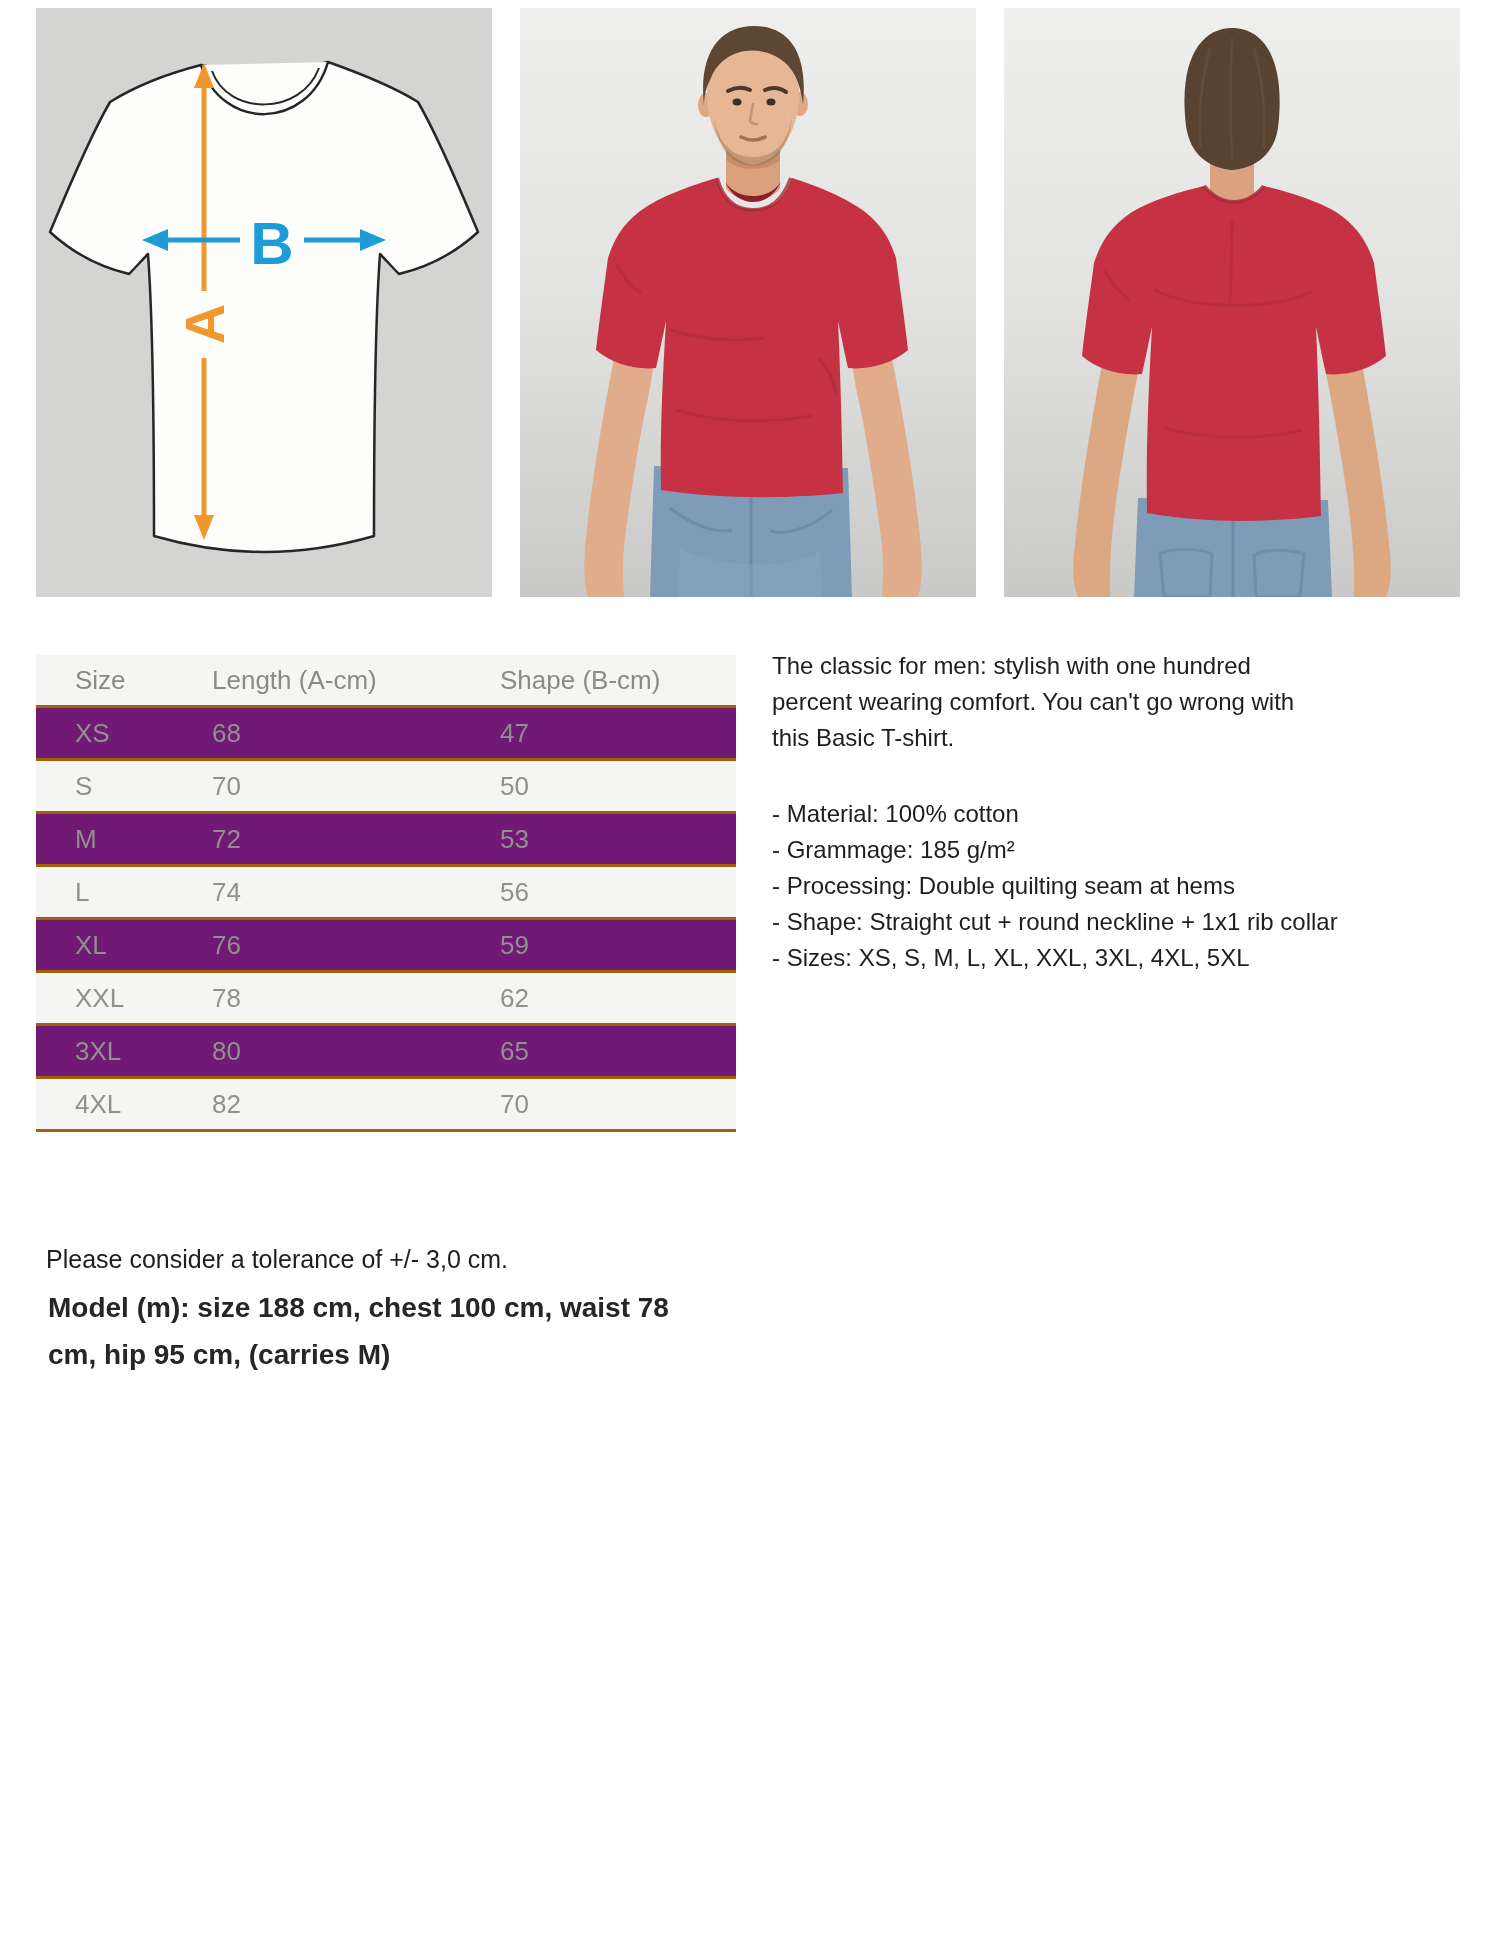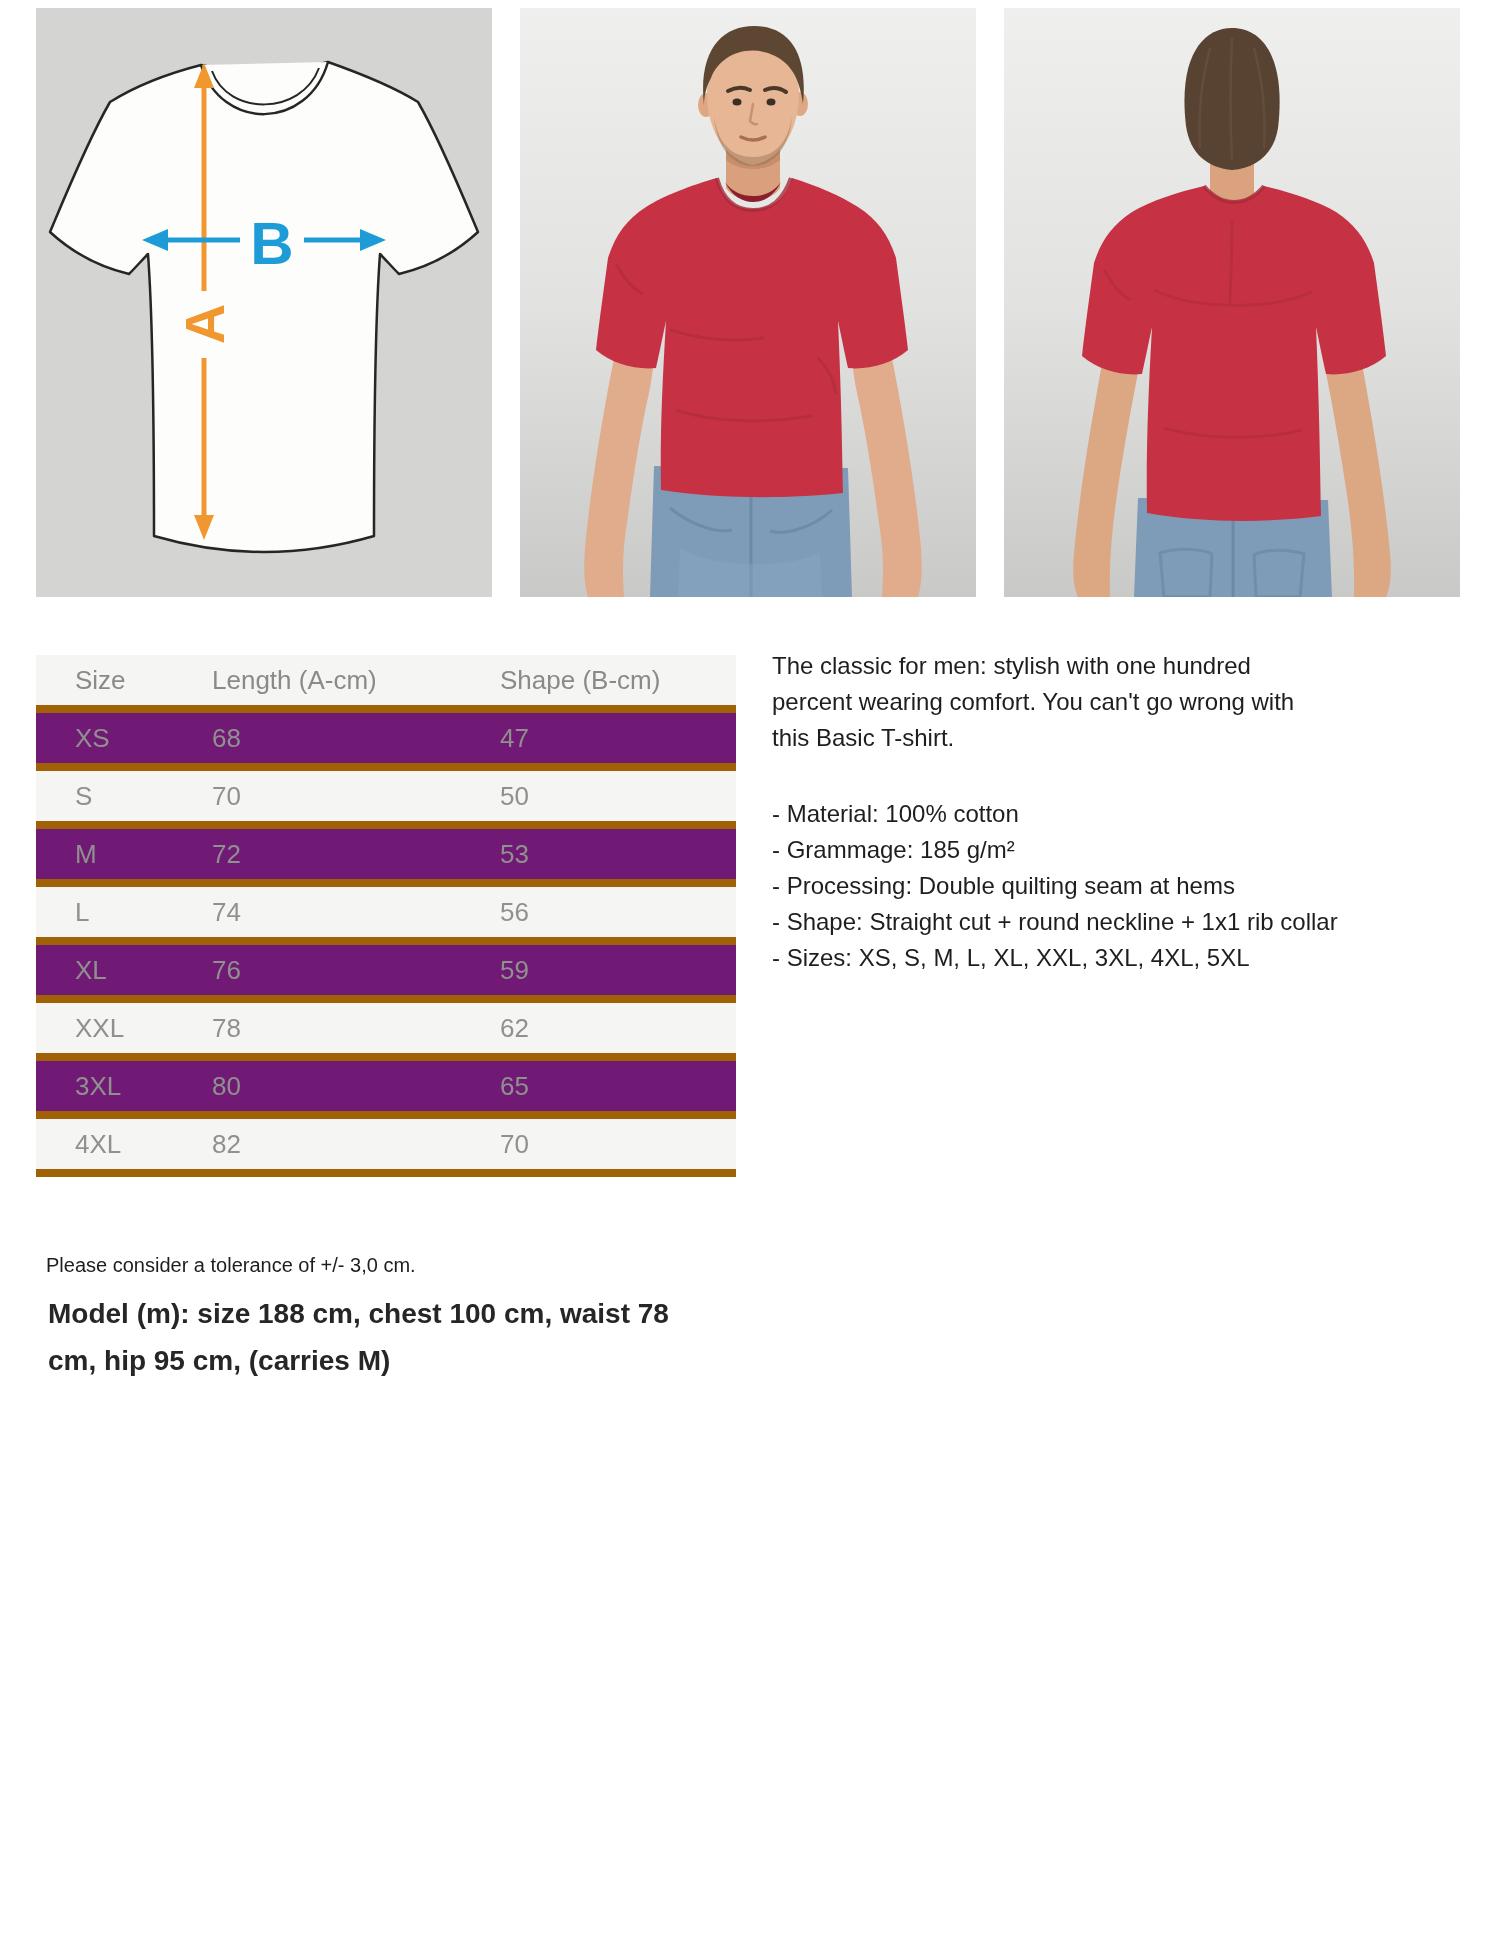--- a/index.html
+++ b/index.html
@@ -8,37 +8,37 @@
     font-family:"Liberation Sans",sans-serif;overflow:hidden;
   }
   .panel{position:absolute;top:8px;width:456px;height:589px;}
   .panel svg{display:block;width:100%;height:100%;}
   #diagram-panel{left:36px;background:#d4d4d3;}
   #front-panel{left:520px;}
   #back-panel{left:1004px;}
 
   
   .size-table{position:absolute;left:36px;top:655px;width:700px;font-size:26px;color:#90908f;}
-  .t-row{display:flex;align-items:center;height:50px;border-bottom:8px solid #a16207;}
+  .t-row{display:flex;align-items:center;height:50px;border-bottom:3px solid #a16207;}
   .t-head{background:#f5f5f3;color:#8a8a89;}
   .row-dark{background:#701a75;}
   .row-light{background:#f5f5f3;}
   .c1{width:176px;padding-left:39px;box-sizing:border-box;}
   .c2{width:288px;}
   .c3{flex:1;}
 
   
   .description{position:absolute;left:772px;top:648px;width:710px;font-size:24px;
     line-height:36px;color:#1e1e1e;}
   .desc-intro{margin-bottom:40px;}
   .desc-line,.desc-item{white-space:nowrap;}
 
   
   .notes{position:absolute;left:40px;top:1238px;color:#1e1e1e;}
-  .tolerance{font-size:20px;line-height:34px;padding-left:6px;margin:10px 0 8px 0;}
+  .tolerance{font-size:25px;line-height:34px;padding-left:6px;margin:4px 0 8px 0;}
   .model-note{font-size:28px;font-weight:bold;line-height:47px;color:#262626;margin:8px;}
   .model-line{white-space:nowrap;}
 </style>
 </head>
 <body>
 
 <div class="panel" id="diagram-panel">
   <svg viewBox="0 0 456 589">
 
     <path d="M 165 57

